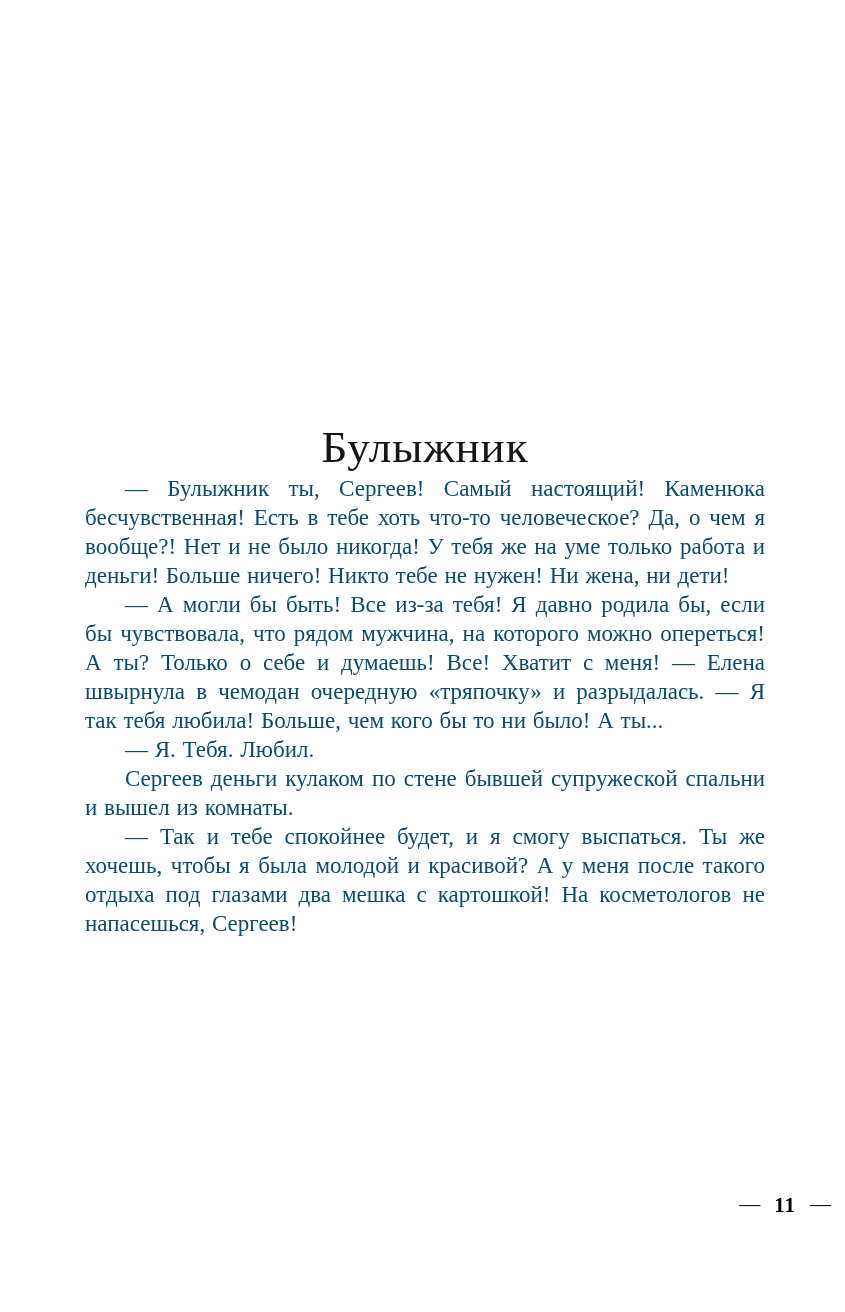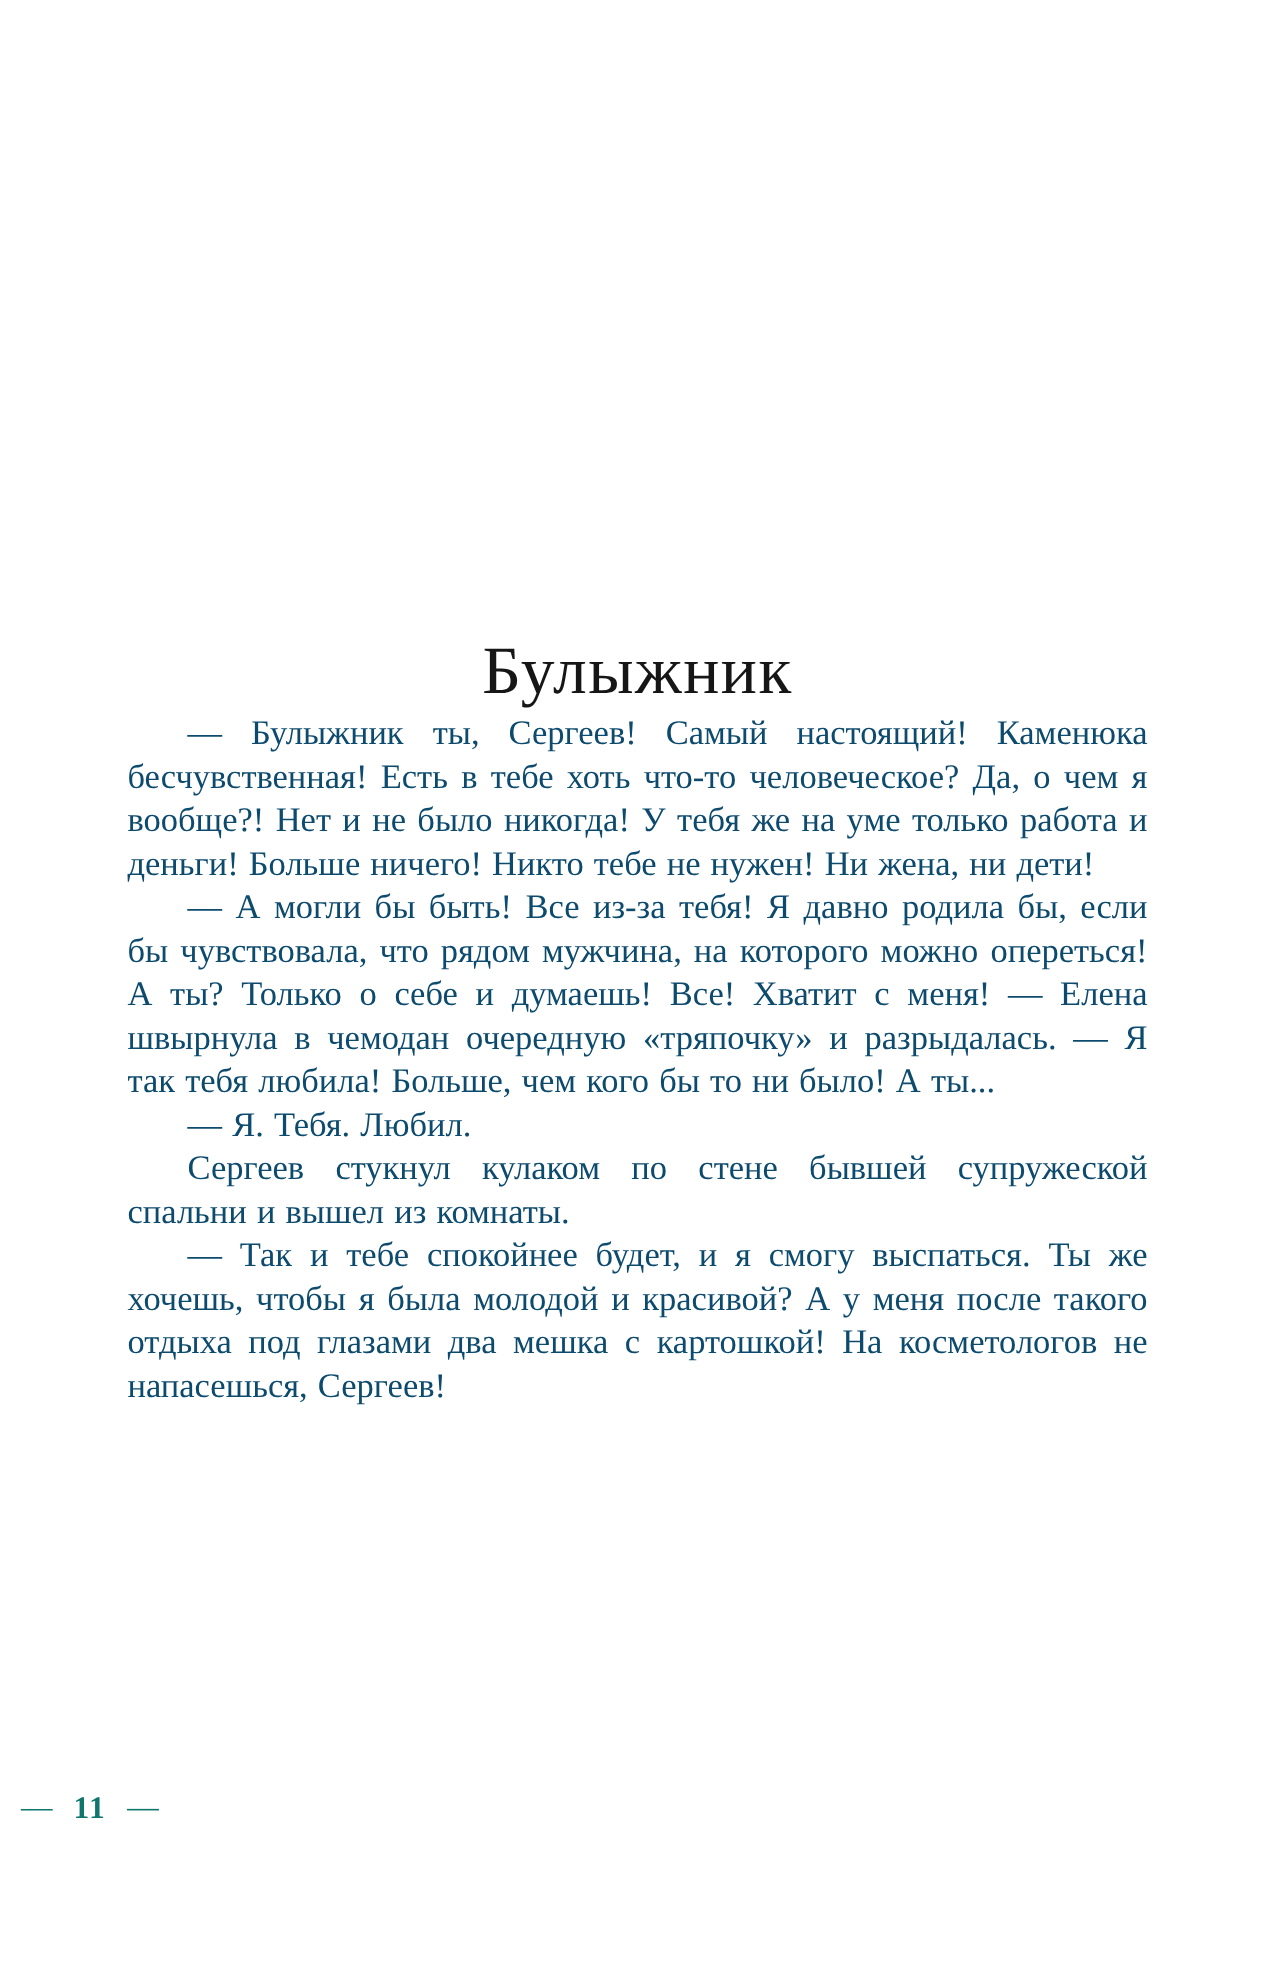--- a/index.html
+++ b/index.html
@@ -43,23 +43,23 @@
     font-size: 23px;
     line-height: 29px;
     word-spacing: 1px;
     color: #0c4a6e;
   }
   .page-footer {
     position: absolute;
     top: 1193px;
     left: 0;
     width: 845px;
-    text-align: left;
+    text-align: right;
     font-size: 21px;
-    color: #0f766e;
+    color: #000000;
   }
   .page-footer .dash {
     font-weight: 400;
     display: inline-block;
     margin: 0 14px;
     transform: translateY(-1px);
   }
   .page-footer .num {
     font-weight: 700;
     letter-spacing: 1px;
@@ -69,21 +69,21 @@
 <body>
 
 <div class="sheet">
 
   <h1 class="chapter-title">Булыжник</h1>
 
   <div class="body-text">
     <p>— Булыжник ты, Сергеев! Самый настоящий! Каменюка бесчувственная! Есть в тебе хоть что-то человеческое? Да, о чем я вообще?! Нет и не было никогда! У тебя же на уме только работа и деньги! Больше ничего! Никто тебе не нужен! Ни жена, ни дети!</p>
     <p>— А могли бы быть! Все из-за тебя! Я давно родила бы, если бы чувствовала, что рядом мужчина, на которого можно опереться! А ты? Только о себе и думаешь! Все! Хватит с меня! — Елена швырнула в чемодан очередную «тряпочку» и разрыдалась. — Я так тебя любила! Больше, чем кого бы то ни было! А ты...</p>
     <p>— Я. Тебя. Любил.</p>
-    <p>Сергеев стукнул кулаком по стене бывшей супружеской спальни и вышел из комнаты.</p>
+    <p>Сергеев деньги кулаком по стене бывшей супружеской спальни и вышел из комнаты.</p>
     <p>— Так и тебе спокойнее будет, и я смогу выспаться. Ты же хочешь, чтобы я была молодой и красивой? А у меня после такого отдыха под глазами два мешка с картошкой! На косметологов не напасешься, Сергеев!</p>
   </div>
 
   <div class="page-footer">
     <span class="dash">—</span><span class="num">11</span><span class="dash">—</span>
   </div>
 
 </div>
 
 </body></html>

